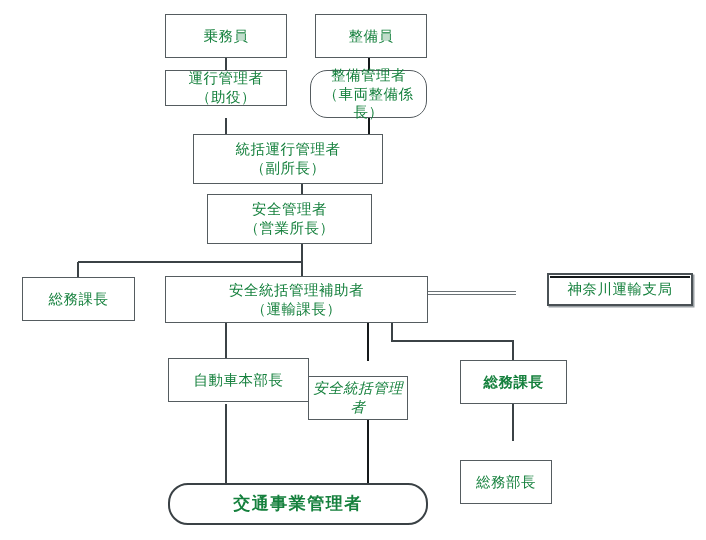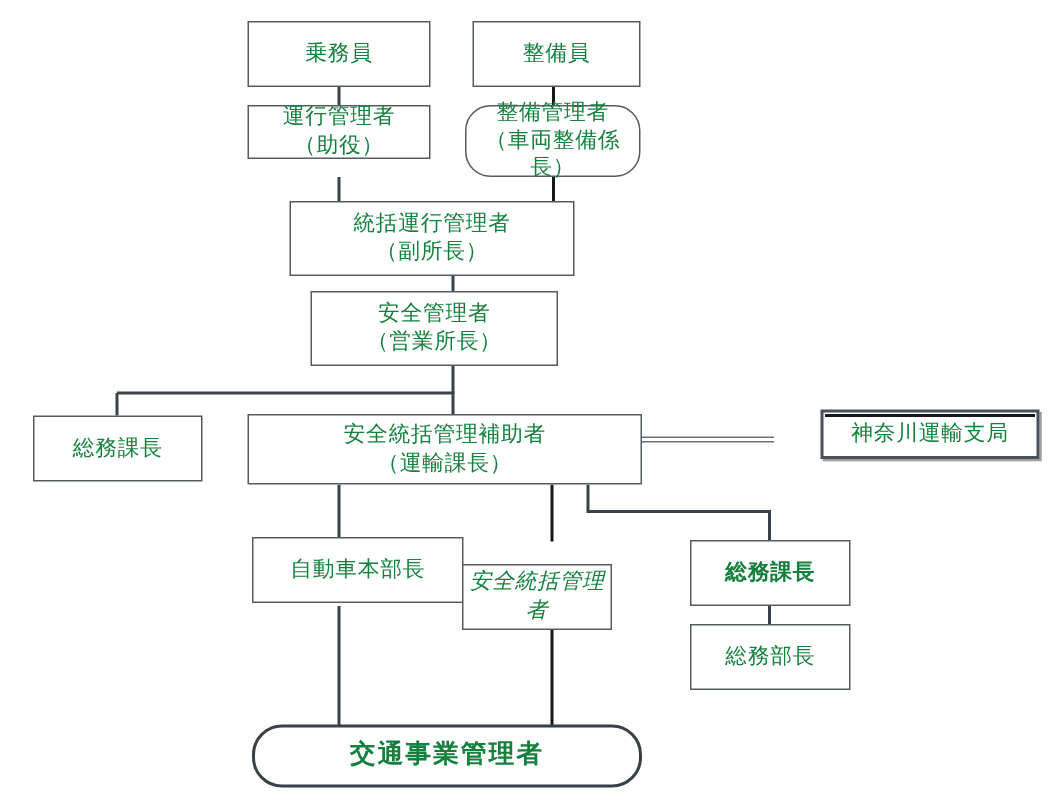--- a/index.html
+++ b/index.html
@@ -128,20 +128,20 @@
       </div>
       <div class="node" style="left: 168px; top: 358px; width: 141px; height: 44px;">
         <span class="label">自動車本部長</span>
       </div>
       <div class="node" style="left: 308px; top: 376px; width: 100px; height: 44px; font-style: italic;">
         <span class="label">安全統括管理者</span>
       </div>
       <div class="node" style="left: 460px; top: 360px; width: 107px; height: 44px; font-weight: bold;">
         <span class="label">総務課長</span>
       </div>
-      <div class="node" style="left: 460px; top: 416px; width: 107px; height: 44px;">
+      <div class="node" style="left: 460px; top: 460px; width: 92px; height: 44px;">
         <span class="label">総務部長</span>
       </div>
       <div class="node emphasis" style="left: 168px; top: 483px; width: 260px; height: 42px; border-radius: 20px;">
         <span class="label">交通事業管理者</span>
       </div>
     </div>
 </div>
 
 </body></html>

